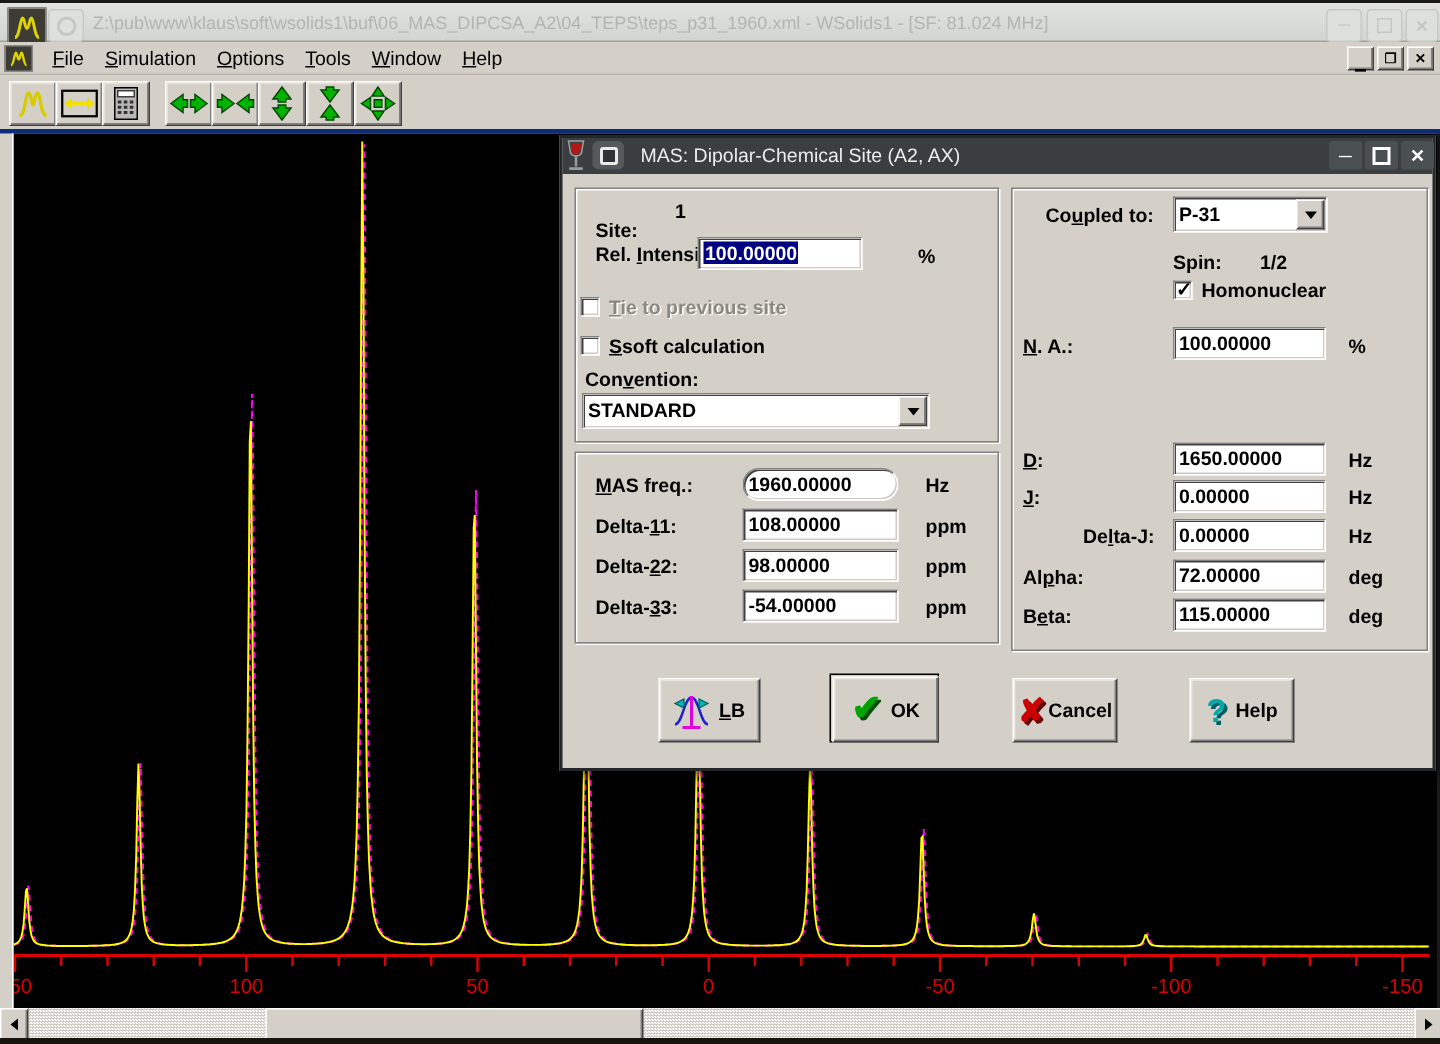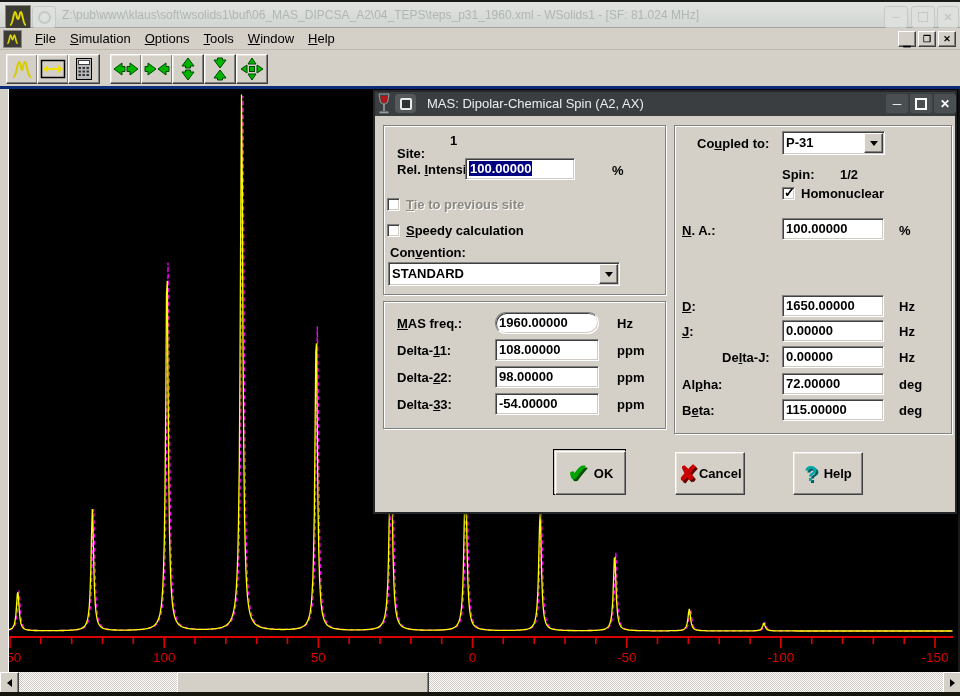--- a/index.html
+++ b/index.html
@@ -269,21 +269,21 @@
     <div class="dlg-titlebar">
       <svg class="wine-icon" width="18" height="22" viewBox="0 0 18 22">
         <path d="M4 1 L14 1 L13 7 C13 10 11 11 9 11 C7 11 5 10 5 7 Z" fill="#3f4446" stroke="#9aa0a2" stroke-width="1"></path>
         <path d="M5.5 3 L12.5 3 L12 7 C12 9.3 10.5 10 9 10 C7.5 10 6 9.3 6 7 Z" fill="#b01818"></path>
         <rect x="8.2" y="11" width="1.6" height="7" fill="#9aa0a2"></rect>
         <rect x="4.5" y="18.5" width="9" height="1.8" fill="#9aa0a2"></rect>
       </svg>
       <div class="ring-btn">
         <span class="ring-glyph"></span>
       </div>
-      <span class="dlg-title-text">MAS: Dipolar-Chemical Spin (A2, AX)</span>
+      <span class="dlg-title-text">MAS: Dipolar-Chemical Site (A2, AX)</span>
       <div class="dlg-btn" style="left:511px;">─</div>
       <div class="dlg-btn" style="left:535px;">
         <span style="width:8px;height:8px;border:2px solid #fff;display:block;"></span>
       </div>
       <div class="dlg-btn" style="left:559px;">✕</div>
     </div>
 
     <div class="dlg-body">
 
       <div class="groupbox" style="left:8px;top:9px;width:281px;height:168px;"></div>
@@ -291,21 +291,21 @@
       <span class="lbl" style="left:75px;top:17px;">1</span>
 
       <span class="lbl" style="left:22px;top:46px;"><span>Rel. </span><span class="u">I</span><span>ntensity:</span></span>
       <div class="sunken field" style="left:90px;top:42px;width:110px;height:22px;"><span class="sel">100.00000</span></div>
       <span class="lbl" style="left:237px;top:47px;">%</span>
 
       <div class="sunken checkbox" style="left:12px;top:82px;"></div>
       <span class="lbl lbl-disabled" style="left:31px;top:81px;"><span class="u">T</span><span>ie to previous site</span></span>
 
       <div class="sunken checkbox" style="left:12px;top:108px;"></div>
-      <span class="lbl" style="left:31px;top:107px;"><span class="u">S</span><span>peedy calculation</span></span>
+      <span class="lbl" style="left:31px;top:107px;"><span class="u">S</span><span>soft calculation</span></span>
 
       <span class="lbl" style="left:15px;top:129px;"><span>Con</span><span class="u">v</span><span>ention:</span></span>
       <div class="sunken field" style="left:13px;top:146px;width:232px;height:24px;line-height:21px;">
         <span>STANDARD</span>
         <div class="combo-btn">
             <span class="tri-down"></span>
           </div>
       </div>
 
       <div class="groupbox" style="left:8px;top:185px;width:281px;height:126px;"></div>
@@ -359,20 +359,30 @@
       <span class="lbl" style="left:524px;top:234px;">Hz</span>
 
       <span class="lbl" style="left:307px;top:261px;text-align:center;"><span>Al</span><span class="u">p</span><span>ha:</span></span>
       <div class="sunken field" style="left:407px;top:257px;width:102px;height:22px;"><span>72.00000</span></div>
       <span class="lbl" style="left:524px;top:261px;">deg</span>
 
       <span class="lbl" style="left:307px;top:287px;"><span>B</span><span class="u">e</span><span>ta:</span></span>
       <div class="sunken field" style="left:407px;top:283px;width:102px;height:22px;"><span>115.00000</span></div>
       <span class="lbl" style="left:524px;top:287px;">deg</span>
 
+      <div class="push-btn" style="left:64px;top:336px;width:66px;height:41px;">
+        <svg width="24" height="26" viewBox="0 0 24 26">
+          <path d="M1 22 C6 22 7 4 12 4 C17 4 18 22 23 22" fill="none" stroke="#2020d0" stroke-width="1.6"></path>
+          <line x1="12" y1="3" x2="12" y2="24" stroke="#e000e0" stroke-width="2"></line>
+          <line x1="6" y1="24" x2="18" y2="24" stroke="#e000e0" stroke-width="2"></line>
+          <polygon points="1,8 7,5 7,11" fill="#00b8b8" stroke="#005858" stroke-width="0.8"></polygon>
+          <polygon points="23,8 17,5 17,11" fill="#00b8b8" stroke="#005858" stroke-width="0.8"></polygon>
+        </svg>
+        <span><span class="u">L</span><span>B</span></span>
+      </div>
       <div class="default-ring" style="left:178px;top:333px;width:73px;height:46px;">
         <div class="push-btn">
           <span class="ok-check">✔</span>
           <span>OK</span>
         </div>
       </div>
       <div class="push-btn" style="left:300px;top:336px;width:68px;height:41px;gap:2px;">
         <span class="cancel-x">✘</span>
         <span>Cancel</span>
       </div>

